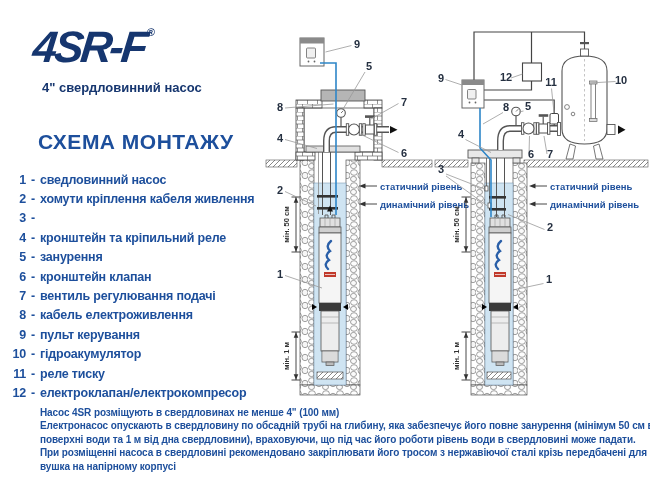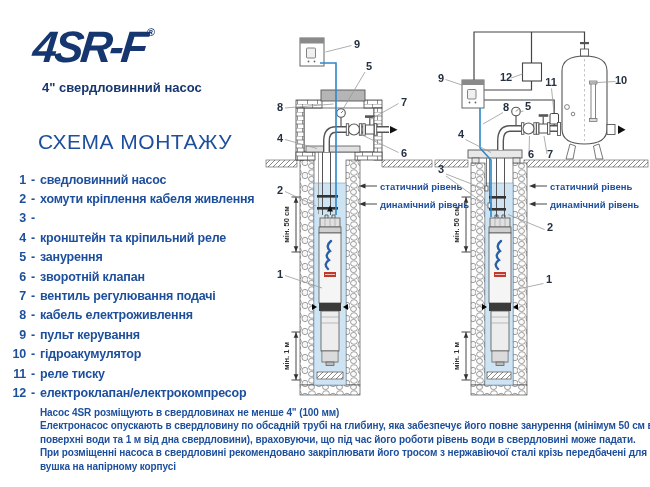--- a/index.html
+++ b/index.html
@@ -2,21 +2,21 @@
 <html><head>
 <meta charset="utf-8">
 <style>
   html,body{margin:0;padding:0;background:#fff;}
   .page{position:relative;width:650px;height:487px;background:#fff;overflow:hidden;
         font-family:"Liberation Sans",sans-serif;}
   .logo{position:absolute;left:33px;top:22px;font-size:44px;font-weight:bold;font-style:italic;
         color:#16366f;letter-spacing:-3px;transform:skewX(-6deg);white-space:nowrap;}
   .logo .reg{font-size:11px;letter-spacing:0;vertical-align:26px;}
   .subtitle{position:absolute;left:42px;top:80px;font-size:13px;font-weight:bold;color:#16366f;}
-  .title{position:absolute;left:38px;top:130px;font-size:21px;font-weight:normal;color:#1d4f9c;
+  .title{position:absolute;left:38px;top:130px;font-size:21px;font-weight:bold;color:#1d4f9c;
          letter-spacing:.5px;}
   .legend{position:absolute;left:6px;top:170px;color:#1d4f9c;font-size:12.5px;font-weight:bold;
           letter-spacing:-.2px;}
   .legend-row{display:flex;height:19.4px;align-items:center;white-space:nowrap;}
   .legend-num{width:20px;text-align:right;}
   .legend-dash{margin:0 5px;}
   .footer{position:absolute;left:8px;top:406px;width:638px;color:#1d4f9c;font-size:10px;
           font-weight:bold;line-height:13.4px;letter-spacing:-.1px;margin-left:32px;}
   .footer p{margin:0;}
   svg.diagram{position:absolute;left:0;top:0;}
@@ -60,21 +60,21 @@
         <span>кронштейн та кріпильний реле</span>
       </div>
     <div class="legend-row">
         <span class="legend-num">5</span>
         <span class="legend-dash">-</span>
         <span>занурення</span>
       </div>
     <div class="legend-row">
         <span class="legend-num">6</span>
         <span class="legend-dash">-</span>
-        <span>зворотній клапан</span>
+        <span>кронштейн клапан</span>
       </div>
     <div class="legend-row">
         <span class="legend-num">7</span>
         <span class="legend-dash">-</span>
         <span>вентиль регулювання подачі</span>
       </div>
     <div class="legend-row">
         <span class="legend-num">8</span>
         <span class="legend-dash">-</span>
         <span>кабель електроживлення</span>

